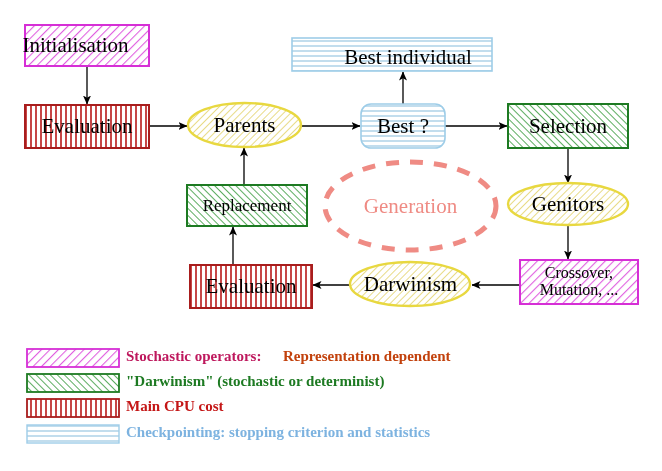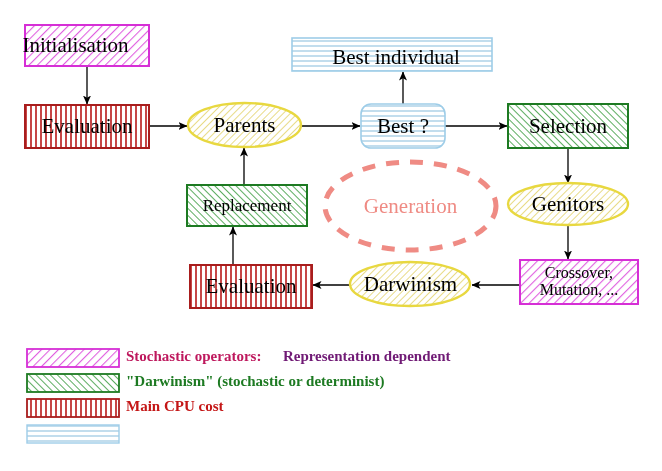--- a/index.html
+++ b/index.html
@@ -137,21 +137,21 @@
 
     <rect x="27" y="425" width="92" height="18" fill="url(#hatch-blue)" stroke="#9ecde8" stroke-width="1.4"></rect>
   </svg>
 
   <div class="node-label lbl-big" style="left:25px;  top:25px;  width:101px; height:41px;">Initialisation</div>
 
   <div class="node-label lbl-big" style="left:25px;  top:105px; width:124px; height:43px;">Evaluation</div>
 
   <div class="node-label lbl-big" style="left:188px; top:103px; width:113px; height:44px;">Parents</div>
 
-  <div class="node-label lbl-big" style="left:296px; top:38px;  width:200px; height:38px;">Best individual</div>
+  <div class="node-label lbl-big" style="left:308px; top:38px;  width:200px; height:38px;">Best individual</div>
 
   <div class="node-label lbl-big" style="left:361px; top:104px; width:84px;  height:44px;">Best ?</div>
 
   <div class="node-label lbl-big" style="left:508px; top:104px; width:120px; height:44px;">Selection</div>
 
   <div class="node-label lbl-big" style="left:508px; top:184px; width:120px; height:40px;">Genitors</div>
 
   <div class="node-label lbl-small" style="left:520px; top:260px; width:118px; height:44px;">Crossover,
 Mutation, ...</div>
 
@@ -159,21 +159,22 @@
 
   <div class="node-label lbl-big" style="left:190px; top:265px; width:122px; height:43px;">Evaluation</div>
 
   <div class="node-label lbl-mid" style="left:187px; top:185px; width:120px; height:41px;font-family:Liberation Serif, serif;">Replacement</div>
 
   <div class="gen-label" style="left:325px; top:162px; width:171px; height:88px;text-align:center;">Generation</div>
 
   <div class="legend-text" style="left:126px; top:348px;">
     <span class="part-a" style="color:#be185d;">Stochastic operators:</span>
     <span style="display:inline-block;width:14px;"></span>
-    <span class="part-b" style="color:#701a75;">Representation dependent</span>
+    <span class="part-b" style="color:#c2410c;">Representation dependent</span>
   </div>
 
   <div class="legend-text" style="left:126px; top:373px; color:#1d7a22;">"Darwinism" (stochastic or determinist)</div>
 
   <div class="legend-text" style="left:126px; top:398px; color:#c41616;">Main CPU cost</div>
 
+  <div class="legend-text" style="left:126px; top:424px; color:#7db3e0;">Checkpointing: stopping criterion and statistics</div>
 
 </div>
 
 </body></html>

